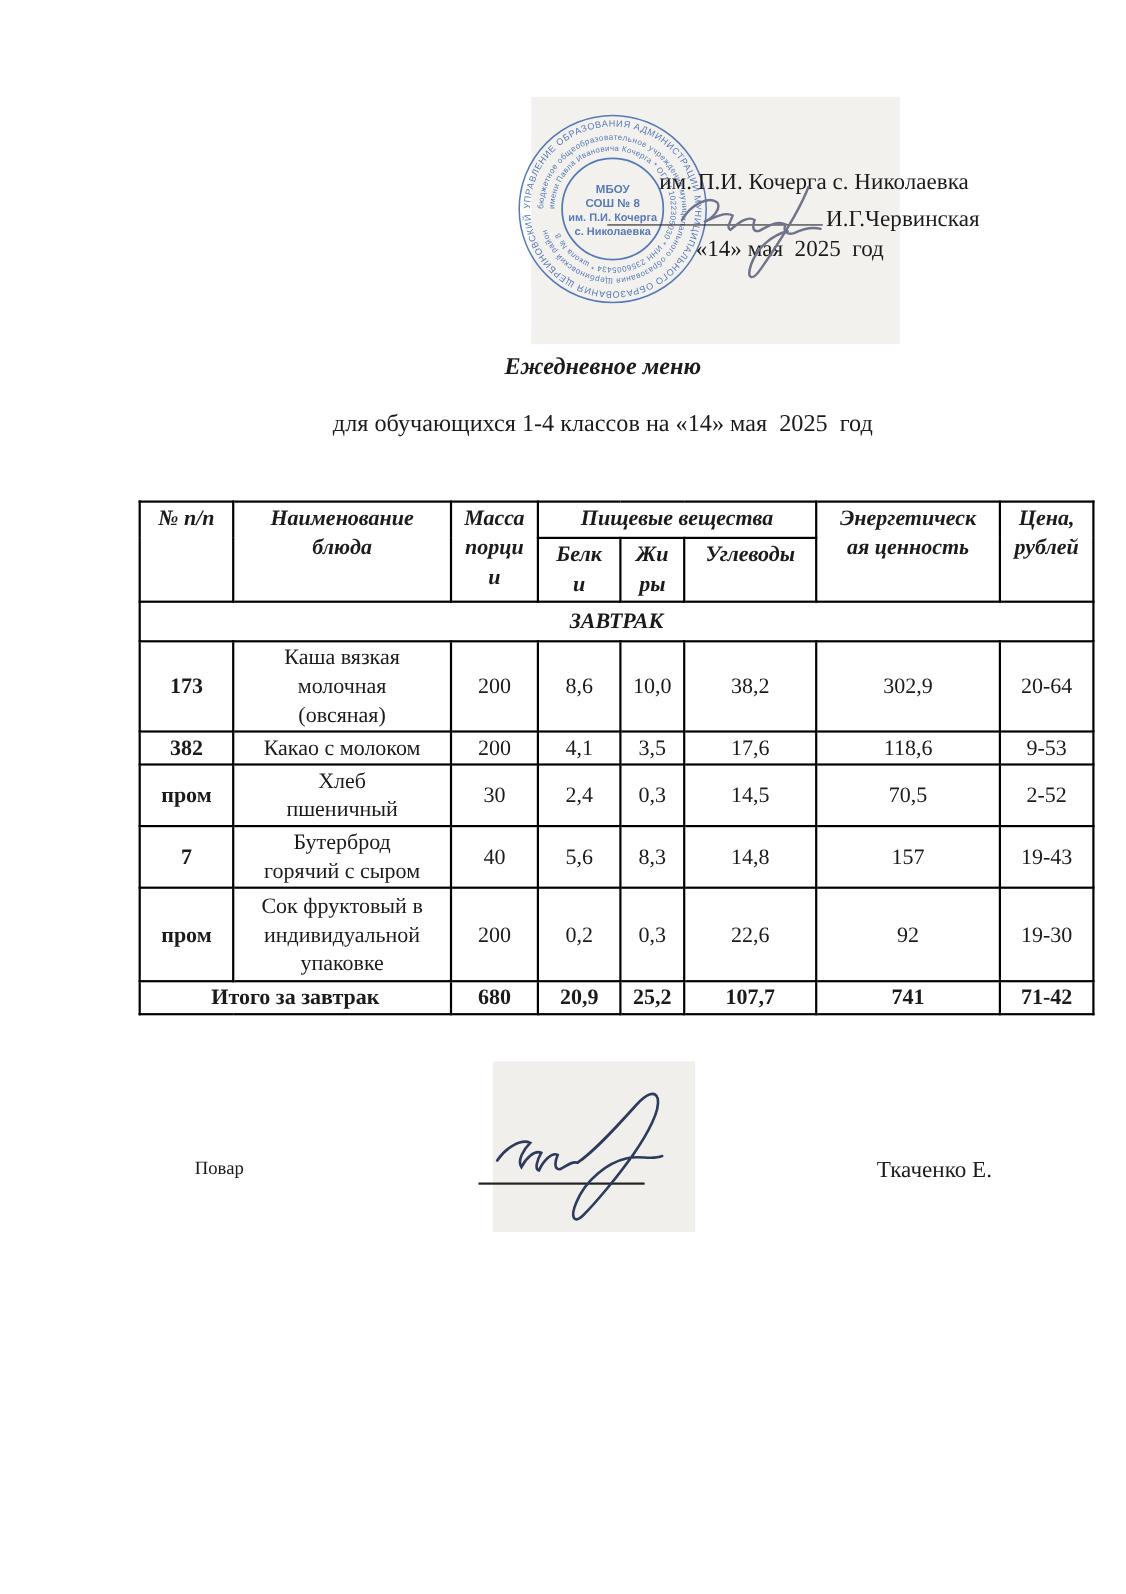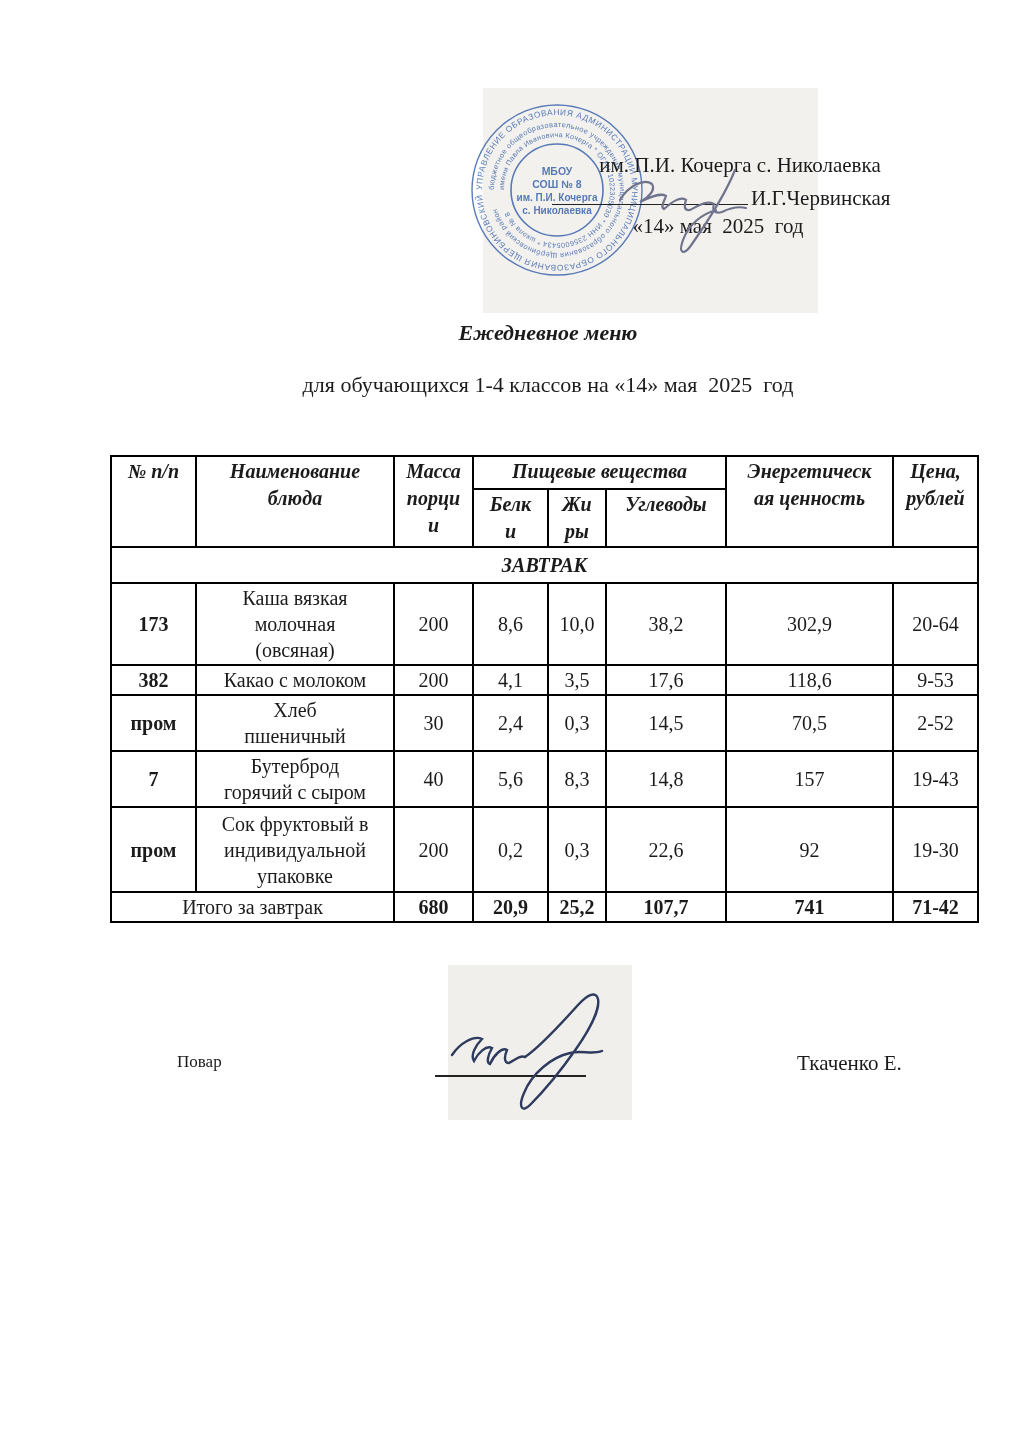--- a/index.html
+++ b/index.html
@@ -18,31 +18,31 @@
   .sig-underline{display:inline-block;width:196px;border-bottom:1.6px solid #222;
     height:18px;vertical-align:baseline;margin-right:3px;}
   .approval-date{left:588px;top:214px;width:260px;text-align:center;
     font-size:21px;white-space:pre-wrap;}
   
   .doc-title{left:348px;top:320px;width:400px;text-align:center;
     font-size:22px;font-weight:bold;font-style:italic;}
   .doc-subtitle{left:224px;top:372px;width:648px;text-align:center;
     font-size:22px;white-space:pre-wrap;}
   
-  table.menu{position:absolute;left:110px;top:455px;width:867px;
+  table.menu{position:absolute;left:126px;top:455px;width:867px;
     border-collapse:collapse;table-layout:fixed;font-size:20px;}
   table.menu th,table.menu td{border:2px solid #000;padding:1px 4px;overflow:hidden;}
   table.menu th{font-weight:bold;font-style:italic;vertical-align:top;
     text-align:center;line-height:27px;white-space:pre-line;}
   table.menu td{line-height:26px;vertical-align:middle;text-align:center;}
   td.dish{white-space:pre-line;text-align:left;padding-left:8px;}
   td.bold, .section-cell{font-weight:bold;}
   .section-cell{font-style:italic;text-align:center;}
   tr.total-row td{font-weight:bold;}
-  tr.total-row td.total-label{font-weight:normal;}
+  tr.total-row td.total-label{font-weight:bold;}
   
   .cook-label{left:177px;top:1052px;font-size:17px;}
   .cook-name{left:797px;top:1051px;font-size:21px;}
   .cook-underline{left:435px;top:1075px;width:151px;height:2px;background:#222;}
   svg{display:block;}
 </style>
 </head>
 <body>
 
 <div class="abs scan-bg" style="left:483px;top:88px;width:335px;height:225px;"></div>

